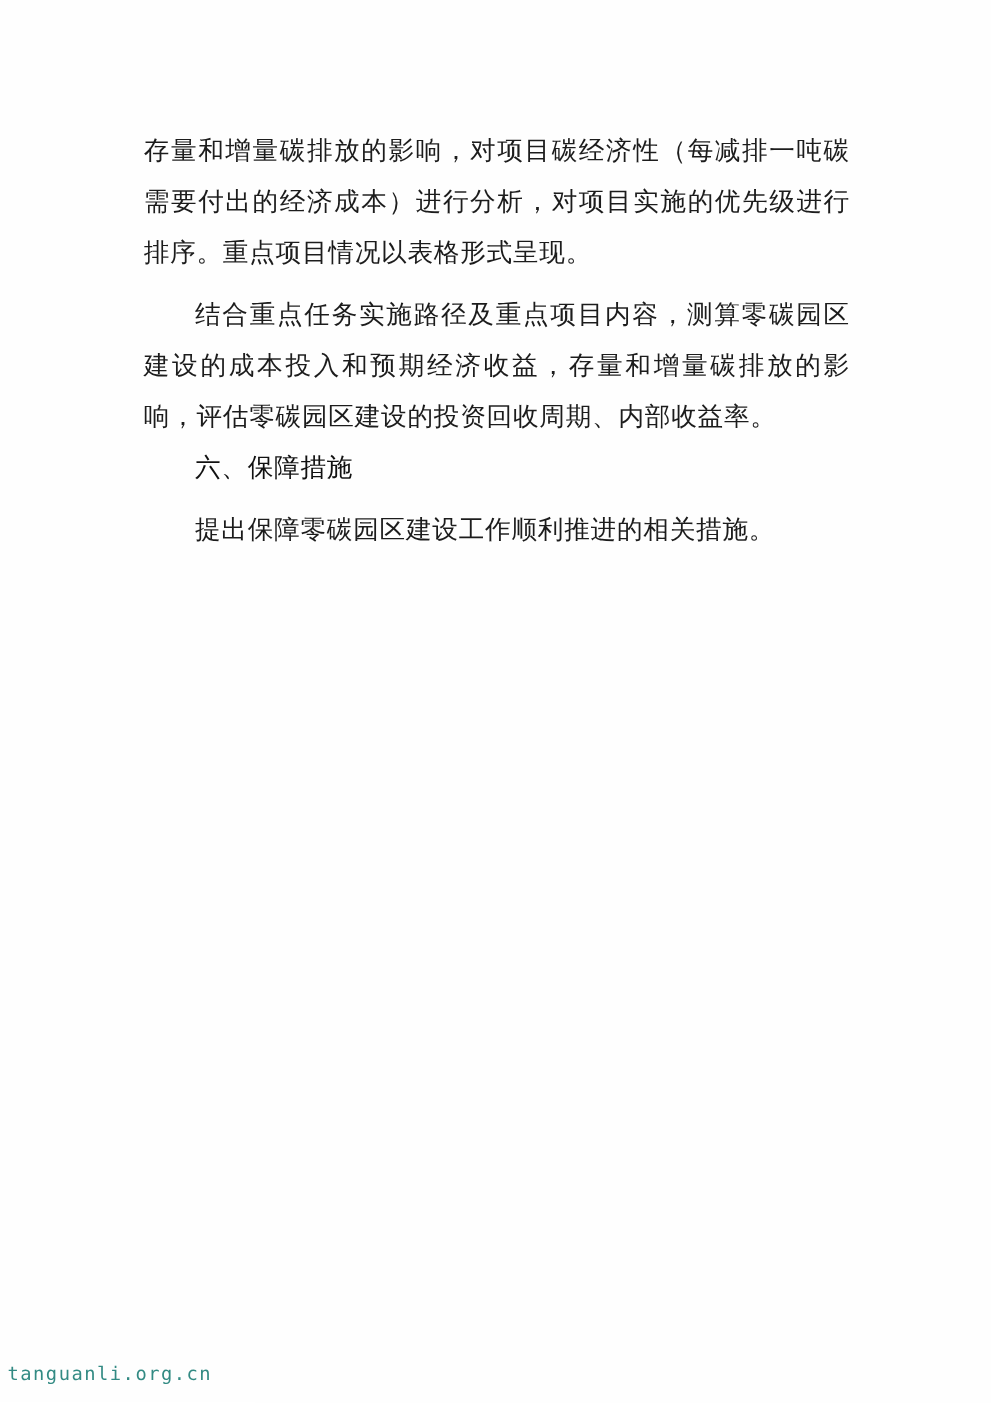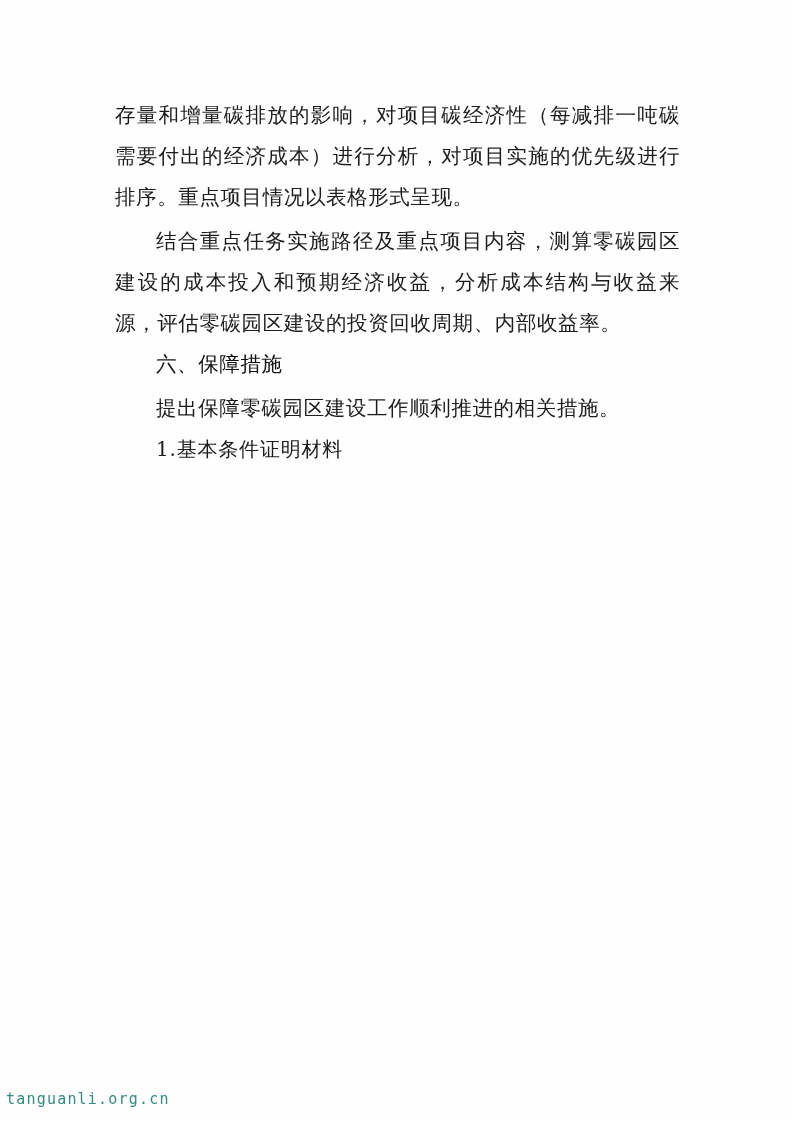--- a/index.html
+++ b/index.html
@@ -27,21 +27,21 @@
     top: 92px;
     left: 115px;
     width: 565px;
   }
   .para {
     font-size: 20.5px;
     line-height: 41px;
     letter-spacing: 0.6px;
     text-align: justify;
     text-justify: inter-ideograph;
-    margin: 3px 0 0 0;
+    margin: 8px 0 0 0;
     color: #1c1c1c;
   }
   .para.indent {
     text-indent: 41px;
   }
   .heading {
     font-size: 20.5px;
     line-height: 41px;
     letter-spacing: 0.6px;
     font-weight: normal;
@@ -69,25 +69,24 @@
   }
 </style>
 </head>
 <body>
 
 <div class="page">
   <div class="content">
 
     <p class="para">存量和增量碳排放的影响，对项目碳经济性（每减排一吨碳需要付出的经济成本）进行分析，对项目实施的优先级进行排序。重点项目情况以表格形式呈现。</p>
 
-    <p class="para indent">结合重点任务实施路径及重点项目内容，测算零碳园区建设的成本投入和预期经济收益，分析成本结构与收益来源，评估零碳园区建设的投资回收周期、内部收益率。</p>
+    <p class="para indent">结合重点任务实施路径及重点项目内容，测算零碳园区建设的成本投入和预期经济收益，存量和增量碳排放的影响，评估零碳园区建设的投资回收周期、内部收益率。</p>
 
     <h2 class="heading">六、保障措施</h2>
 
     <p class="para indent">提出保障零碳园区建设工作顺利推进的相关措施。</p>
 
 
-    <p class="listline">1.基本条件证明材料</p>
 
   </div>
 
   <div class="watermark">tanguanli.org.cn</div>
 </div>
 
 </body></html>

